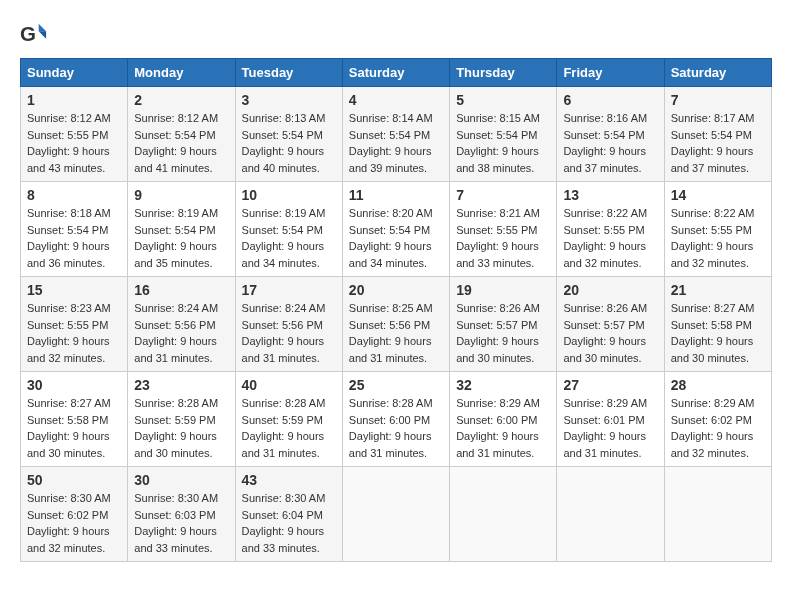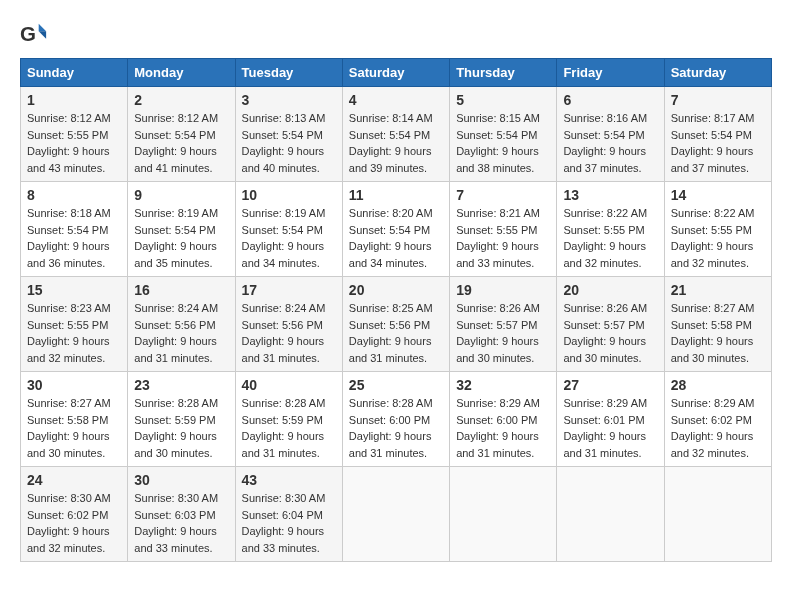--- a/index.html
+++ b/index.html
@@ -154,21 +154,21 @@
         <tr>
           <td><span class="day-num">30</span><span class="day-info">Sunrise: 8:27 AM<br>Sunset: 5:58 PM<br>Daylight: 9 hours and 30 minutes.</span></td>
           <td><span class="day-num">23</span><span class="day-info">Sunrise: 8:28 AM<br>Sunset: 5:59 PM<br>Daylight: 9 hours and 30 minutes.</span></td>
           <td><span class="day-num">40</span><span class="day-info">Sunrise: 8:28 AM<br>Sunset: 5:59 PM<br>Daylight: 9 hours and 31 minutes.</span></td>
           <td><span class="day-num">25</span><span class="day-info">Sunrise: 8:28 AM<br>Sunset: 6:00 PM<br>Daylight: 9 hours and 31 minutes.</span></td>
           <td><span class="day-num">32</span><span class="day-info">Sunrise: 8:29 AM<br>Sunset: 6:00 PM<br>Daylight: 9 hours and 31 minutes.</span></td>
           <td><span class="day-num">27</span><span class="day-info">Sunrise: 8:29 AM<br>Sunset: 6:01 PM<br>Daylight: 9 hours and 31 minutes.</span></td>
           <td><span class="day-num">28</span><span class="day-info">Sunrise: 8:29 AM<br>Sunset: 6:02 PM<br>Daylight: 9 hours and 32 minutes.</span></td>
         </tr>
         <tr>
-          <td><span class="day-num">24</span><span class="day-info">Sunrise: 8:30 AM<br>Sunset: 6:02 PM<br>Daylight: 9 hours and 32 minutes.</span></td>
+          <td><span class="day-num">50</span><span class="day-info">Sunrise: 8:30 AM<br>Sunset: 6:02 PM<br>Daylight: 9 hours and 32 minutes.</span></td>
           <td><span class="day-num">30</span><span class="day-info">Sunrise: 8:30 AM<br>Sunset: 6:03 PM<br>Daylight: 9 hours and 33 minutes.</span></td>
           <td><span class="day-num">43</span><span class="day-info">Sunrise: 8:30 AM<br>Sunset: 6:04 PM<br>Daylight: 9 hours and 33 minutes.</span></td>
           <td class="empty-cell"></td>
           <td class="empty-cell"></td>
           <td class="empty-cell"></td>
           <td class="empty-cell"></td>
         </tr>
       </tbody>
   </table>
 </div>

